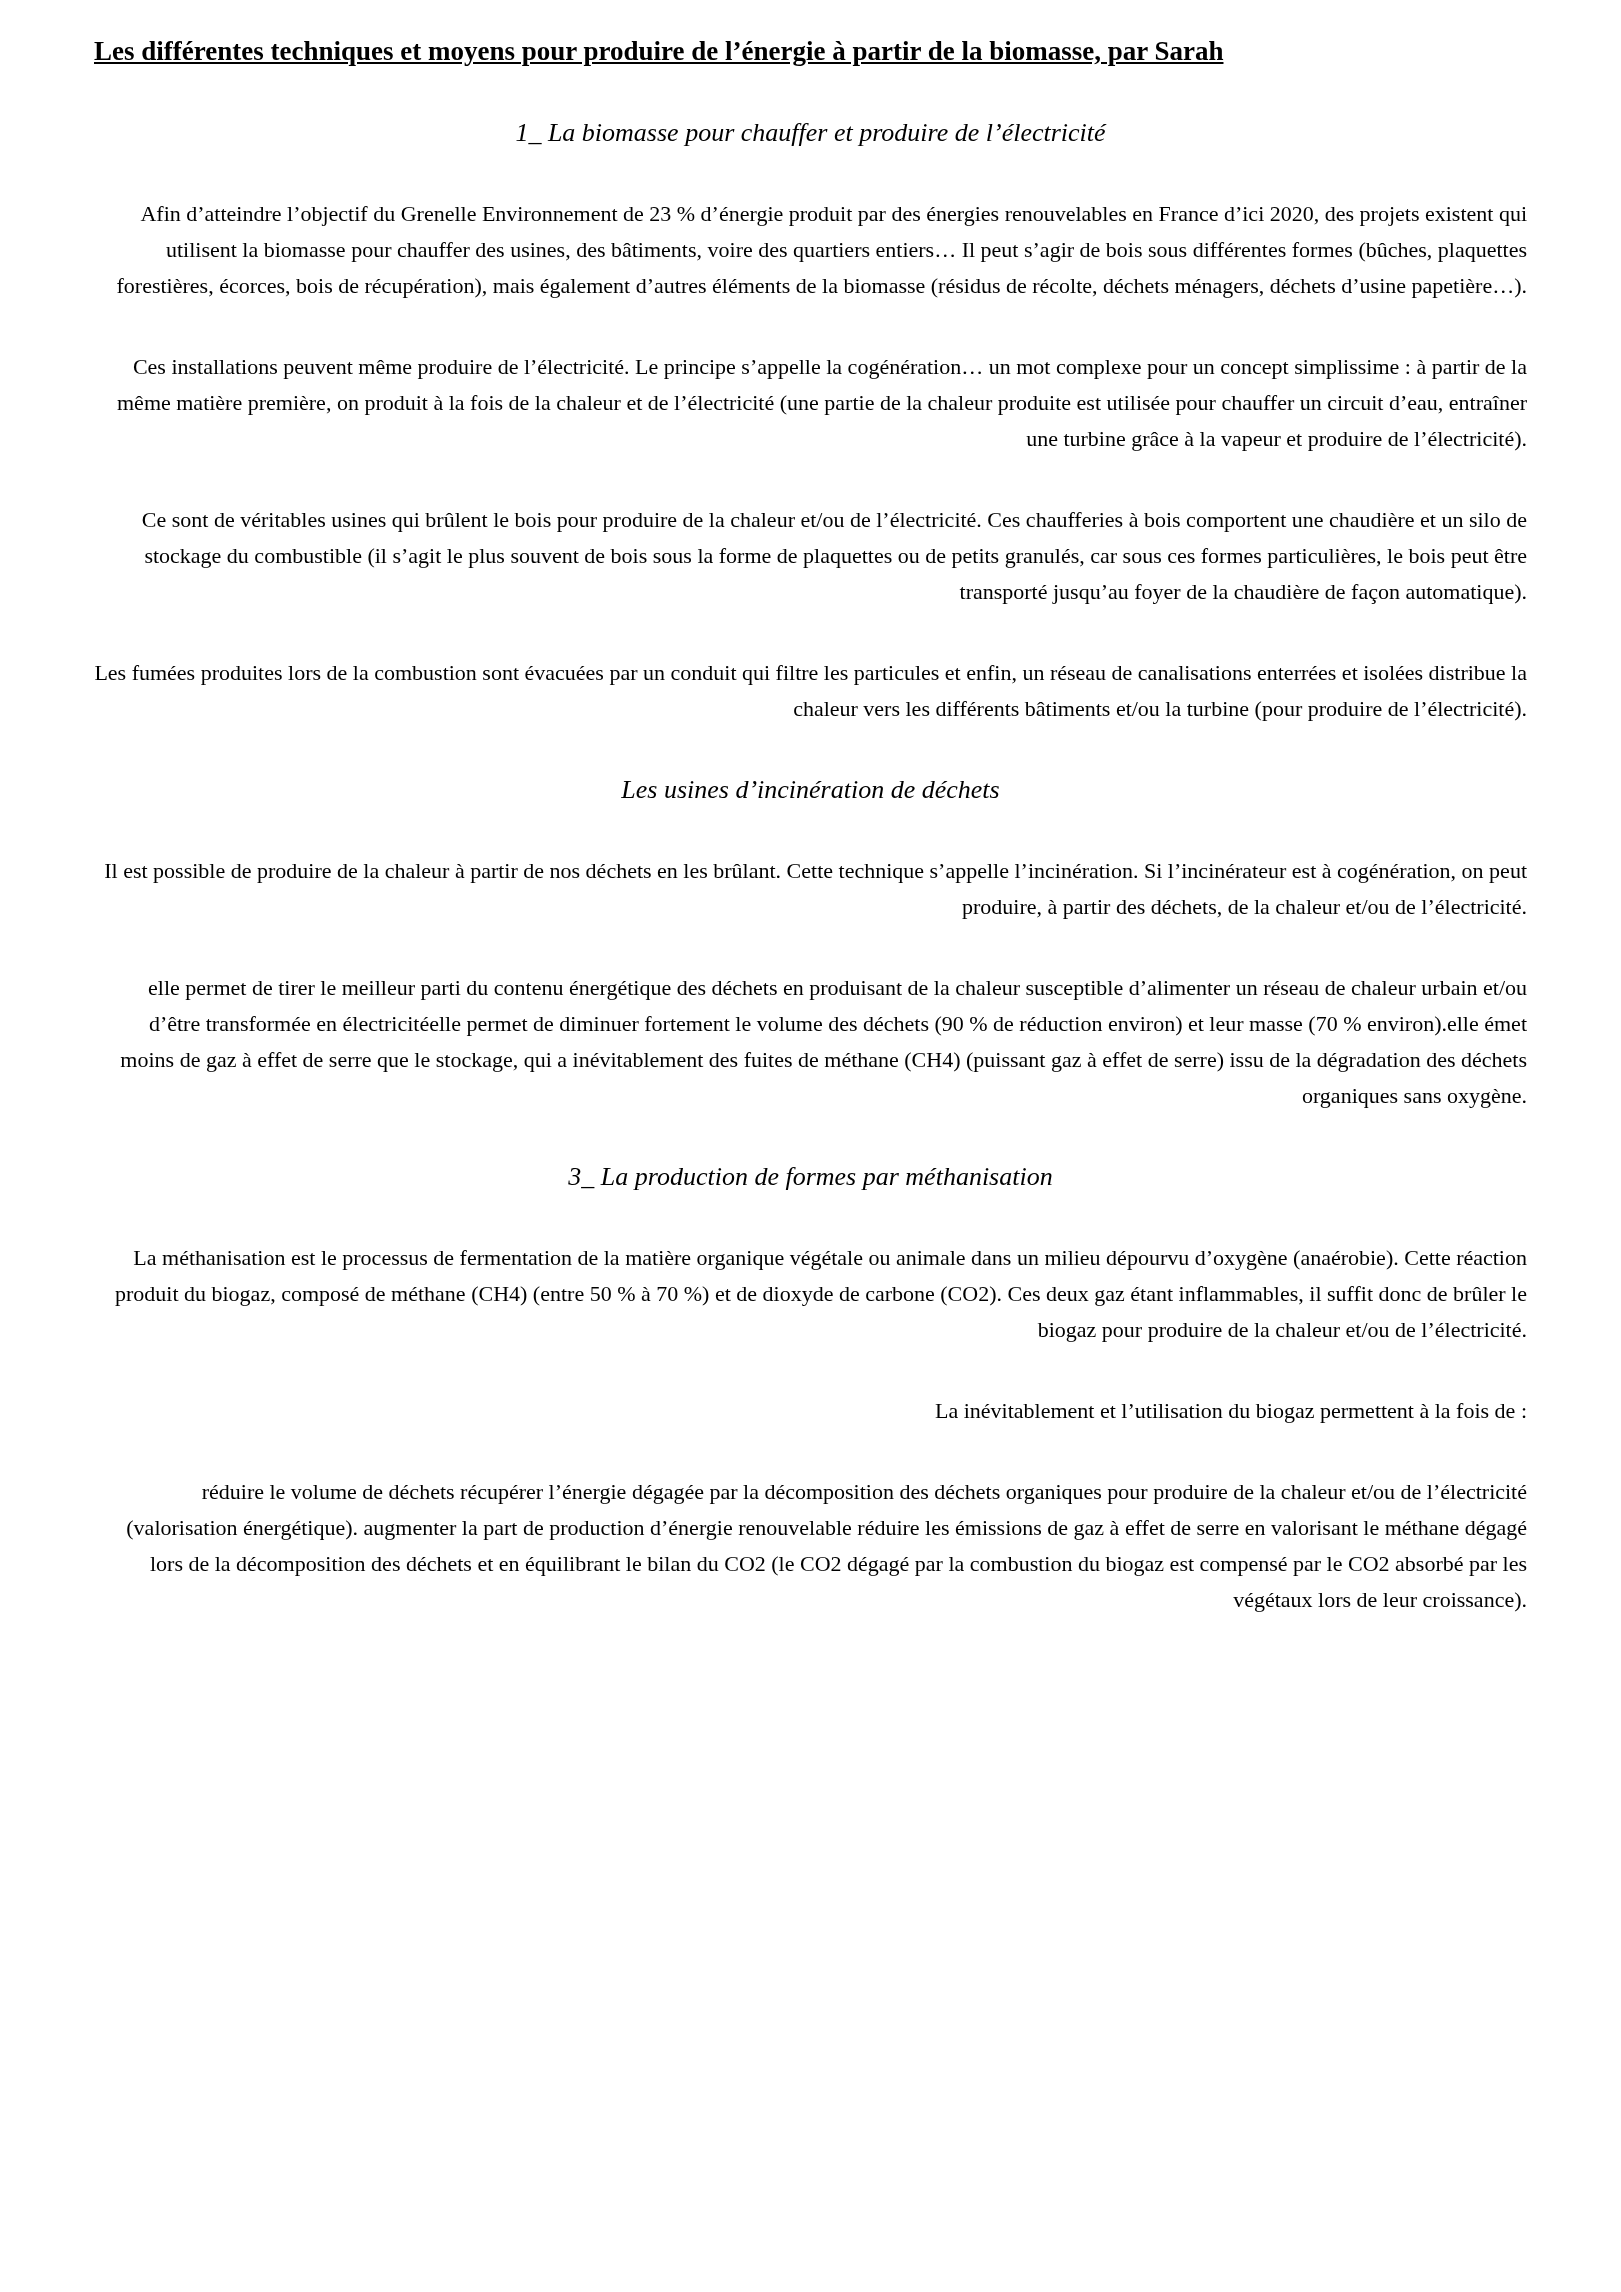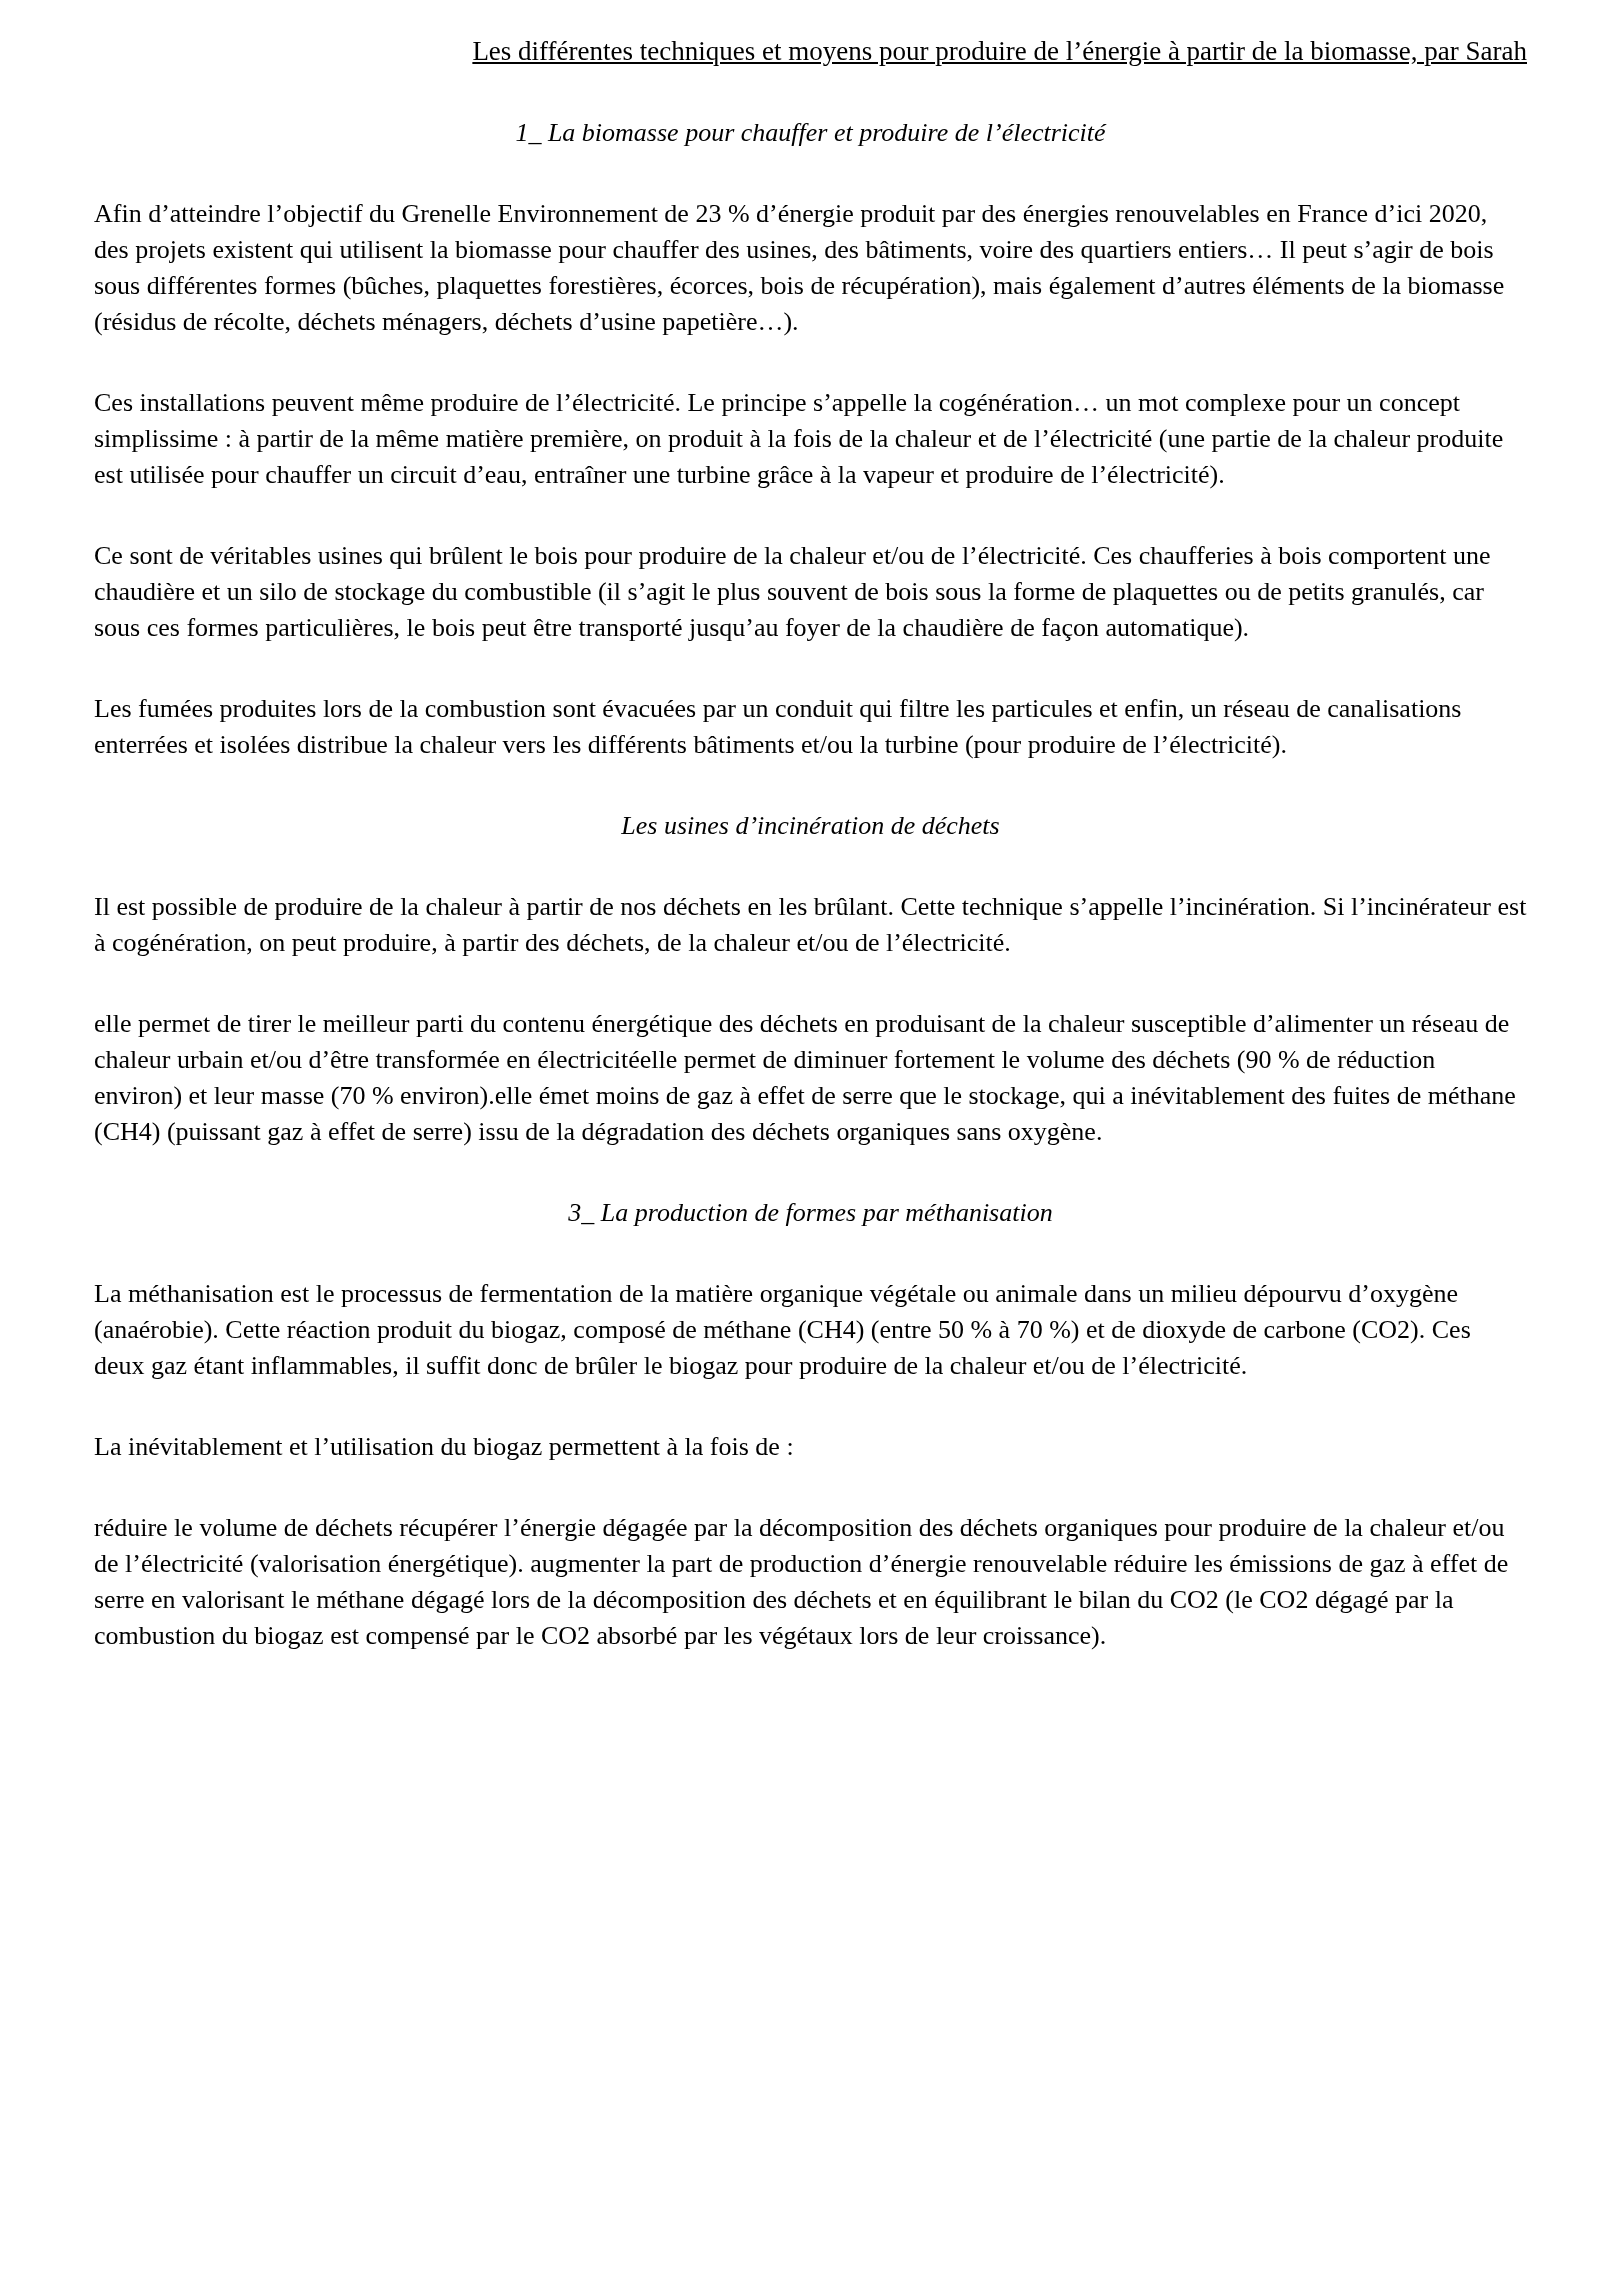--- a/index.html
+++ b/index.html
@@ -15,38 +15,38 @@
   }
   .page {
     box-sizing: border-box;
     width: 1621px;
     min-height: 2293px;
     padding: 32px 94px 54px 94px;
     background: #ffffff;
   }
   .doc-title {
     font-size: 27px;
-    font-weight: normal;
+    font-weight: bold;
     text-decoration: underline;
-    text-align: right;
+    text-align: left;
     line-height: 38px;
     margin: 0 0 45px 0;
   }
   .doc-heading {
     font-size: 26px;
     font-weight: normal;
     text-align: center;
     line-height: 36px;
     margin: 0 0 45px 0;
     font-style: italic;
   }
   .doc-paragraph {
-    font-size: 26px;
+    font-size: 22px;
     font-weight: normal;
-    text-align: left;
+    text-align: right;
     line-height: 36px;
     margin: 0 0 45px 0;
   }
   .extra-space {
     margin-top: 41px;
   }
 </style>
 </head>
 <body>
 

